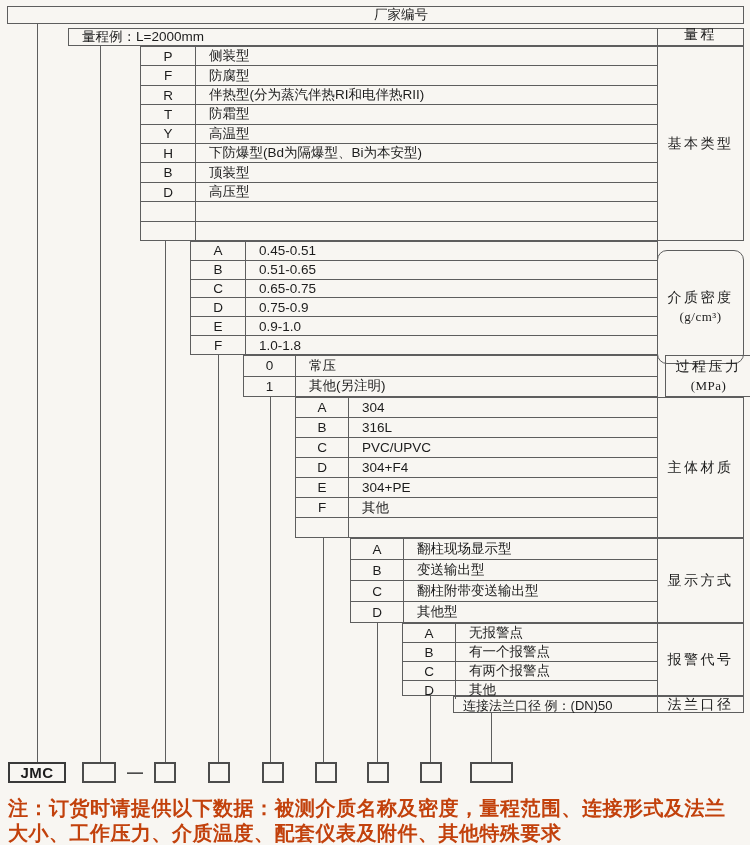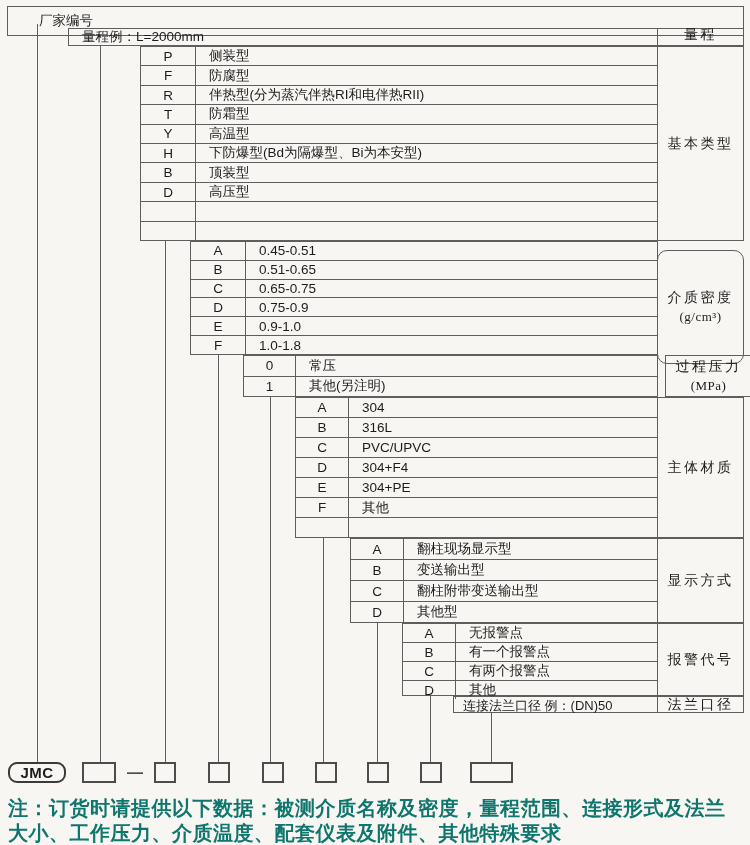--- a/index.html
+++ b/index.html
@@ -3,21 +3,21 @@
 <meta charset="utf-8">
 <style>
   * { margin:0; padding:0; box-sizing:border-box; }
   body { background:#ffffff; font-family:"Liberation Sans","DejaVu Sans",sans-serif; }
   .diagram { position:relative; width:750px; height:845px; background:#f8f6f2; overflow:hidden;
              --line:#5e5e5e; color:#1c1c1c; }
 
   
   .hdr-row { position:absolute; border:1px solid var(--line); display:flex; align-items:center;
              font-size:13.5px; background:transparent; }
-  .title-row { left:7px; top:6px; width:737px; height:30px; padding-left:31px; }
+  .title-row { left:7px; top:6px; width:737px; height:18px; padding-left:51px;justify-content:center; }
   .range-row { left:68px; top:28px; width:590px; height:18px; padding-left:13px; }
 
   
   .sect { position:absolute; display:flex; flex-direction:column; border:1px solid var(--line); }
   .sect .row { flex:1; display:flex; align-items:stretch; border-bottom:1px solid var(--line); }
   .sect .row:last-child { border-bottom:none; }
   .code-cell { display:flex; align-items:center; justify-content:center;
                border-right:1px solid var(--line); font-size:13.5px; }
   .desc-cell { flex:1; display:flex; align-items:center; padding-left:13px; font-size:13.5px;
                white-space:nowrap; overflow:hidden; }
@@ -53,21 +53,21 @@
   .c4 { left:218px; top:355px; height:407px; }
   .c5 { left:270px; top:397px; height:365px; }
   .c6 { left:323px; top:538px; height:224px; }
   .c7 { left:377px; top:623px; height:139px; }
   .c8 { left:430px; top:696px; height:66px;  }
   .c9 { left:491px; top:713px; height:49px;  }
 
   
   .cbox { position:absolute; top:762px; height:21px; border:2px solid #4c4c4c; }
   .jmc  { left:8px; width:58px; display:flex; align-items:center; justify-content:center;
-          font-weight:bold; font-size:15px; letter-spacing:0.5px; border-color:#3a3a3a;border-radius:9px; }
+          font-weight:bold; font-size:15px; letter-spacing:0.5px; border-color:#3a3a3a; }
   .b2 { left:82px;  width:34px; }
   .b3 { left:154px; width:22px; }
   .b4 { left:208px; width:22px; }
   .b5 { left:262px; width:22px; }
   .b6 { left:315px; width:22px; }
   .b7 { left:367px; width:22px; }
   .b8 { left:420px; width:22px; }
   .b9 { left:470px; width:43px; }
   .dash { position:absolute; left:116px; top:762px; width:38px; height:21px;
           display:flex; align-items:center; justify-content:center;
@@ -287,18 +287,18 @@
   <div class="cbox b2"></div>
   <div class="dash">—</div>
   <div class="cbox b3"></div>
   <div class="cbox b4"></div>
   <div class="cbox b5"></div>
   <div class="cbox b6"></div>
   <div class="cbox b7"></div>
   <div class="cbox b8"></div>
   <div class="cbox b9"></div>
 
-  <div class="note" id="order-note" style="color: #0f766e;">
+  <div class="note" id="order-note" style="color: #c2410c;">
     <div>注：订货时请提供以下数据：被测介质名称及密度，量程范围、连接形式及法兰</div>
     <div>大小、工作压力、介质温度、配套仪表及附件、其他特殊要求</div>
   </div>
 
 </div>
 
 </body></html>

